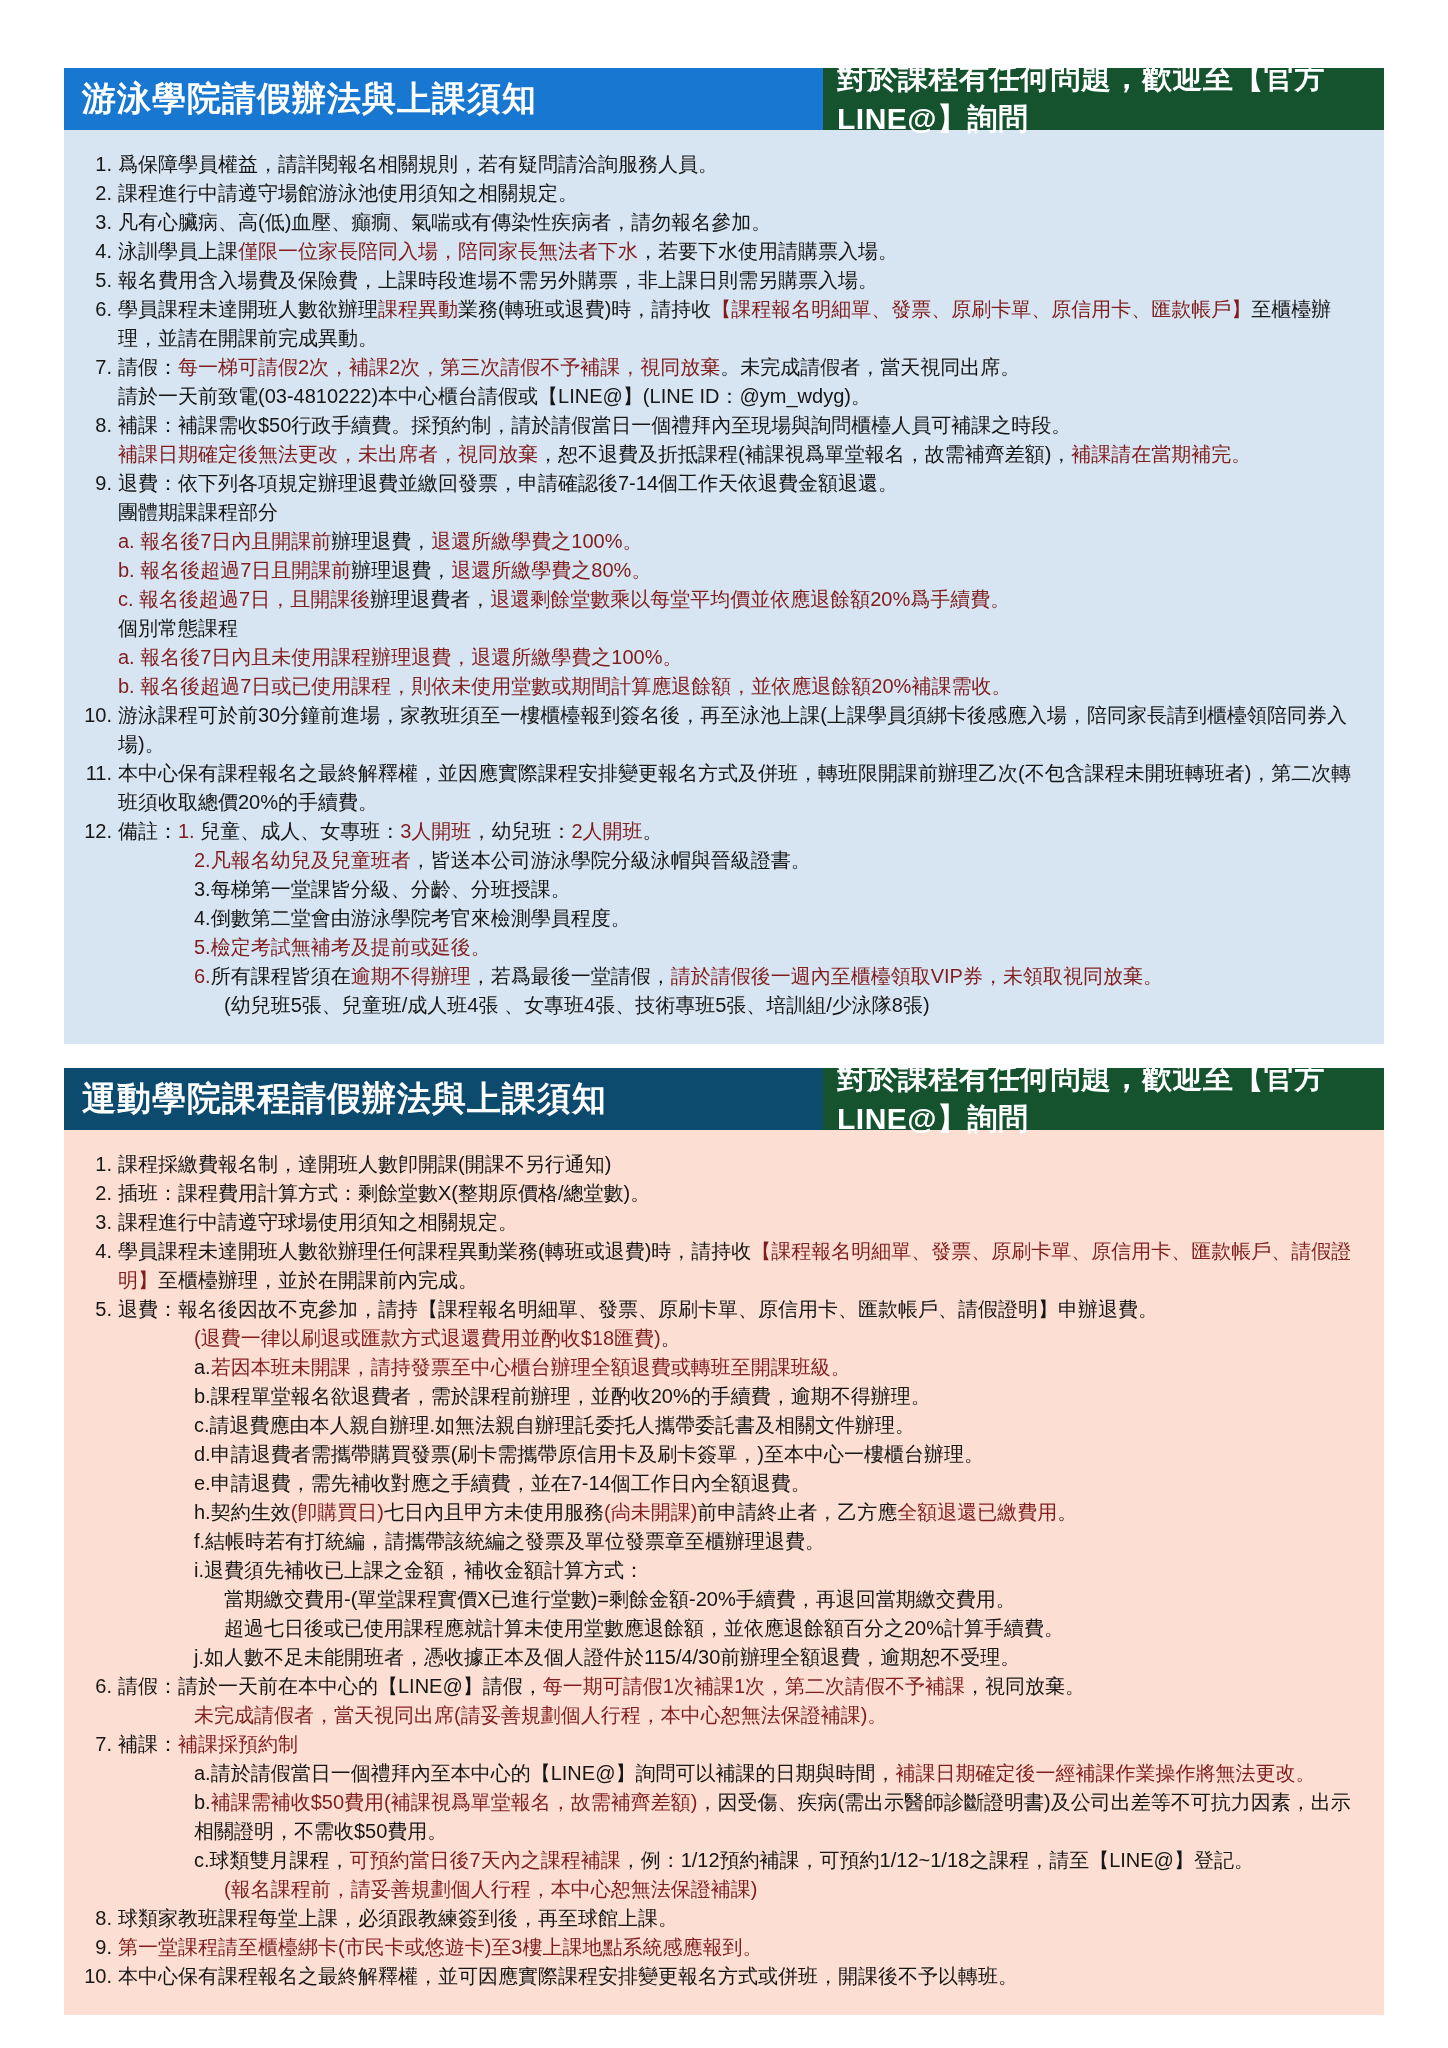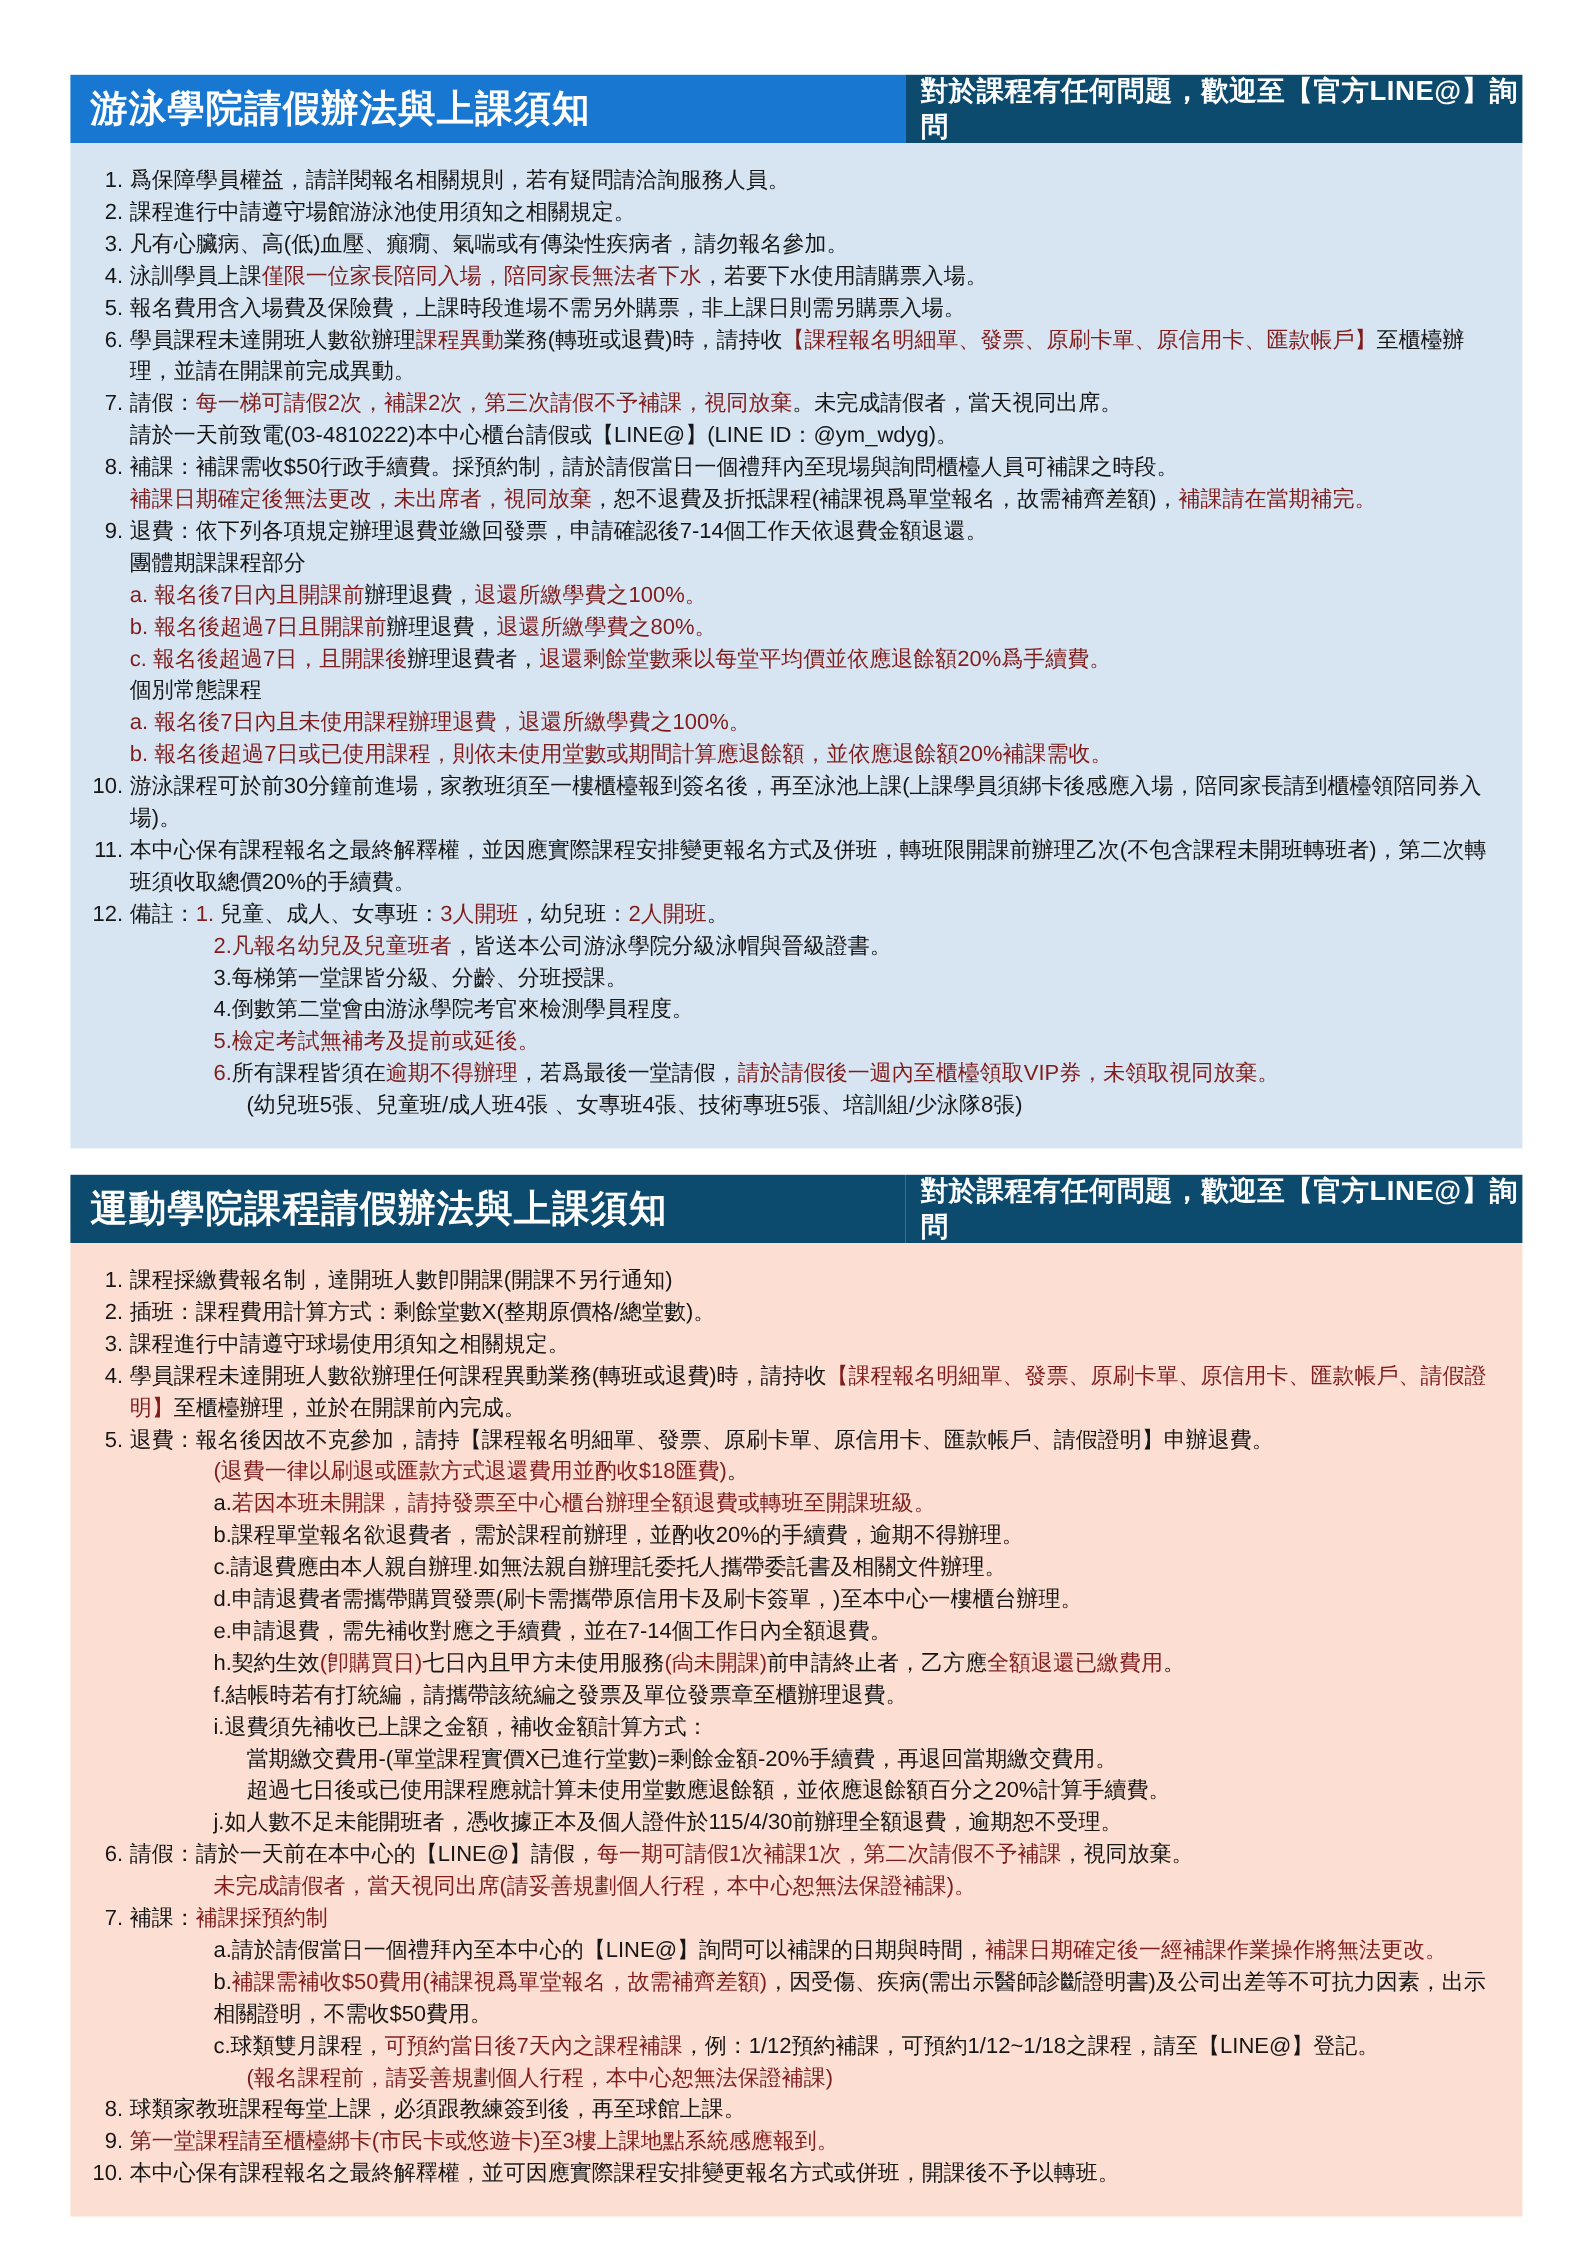--- a/index.html
+++ b/index.html
@@ -14,23 +14,23 @@
   .hdr-row{display:flex;height:62px;}
   .hdr-title{
     flex:0 0 57.5%;box-sizing:border-box;
     display:flex;align-items:center;
     padding-left:18px;
     color:#ffffff;font-size:34px;font-weight:bold;letter-spacing:1px;
   }
   .hdr-title.swim{background:#1877d1;}
   .hdr-title.sport{background:#0c4a6e;}
   .hdr-help{
-    flex:1;box-sizing:border-box;background:#0c4a6e;
+    flex:1;box-sizing:border-box;background:#14532d;
     display:flex;align-items:center;padding-left:14px;
-    color:#ffffff;font-size:25px;font-weight:bold;letter-spacing:0.5px;
+    color:#ffffff;font-size:30px;font-weight:bold;letter-spacing:0.5px;
   }
   .content{
     box-sizing:border-box;
     padding:20px 14px 24px 12px;
     font-size:20px;line-height:29px;
   }
   .content.swim-bg{background:#d7e4f1;}
   .content.sport-bg{background:#fcdfd2;}
   .line{display:flex;align-items:flex-start;}
   .line .marker{flex:0 0 36px;text-align:right;margin-right:6px;white-space:nowrap;}

